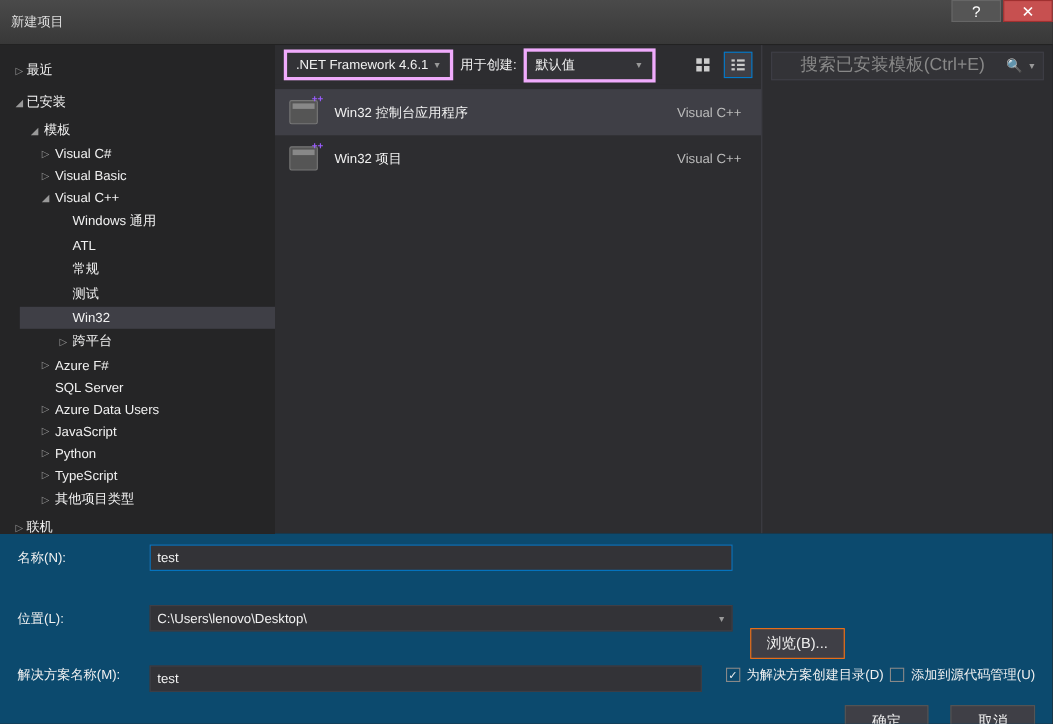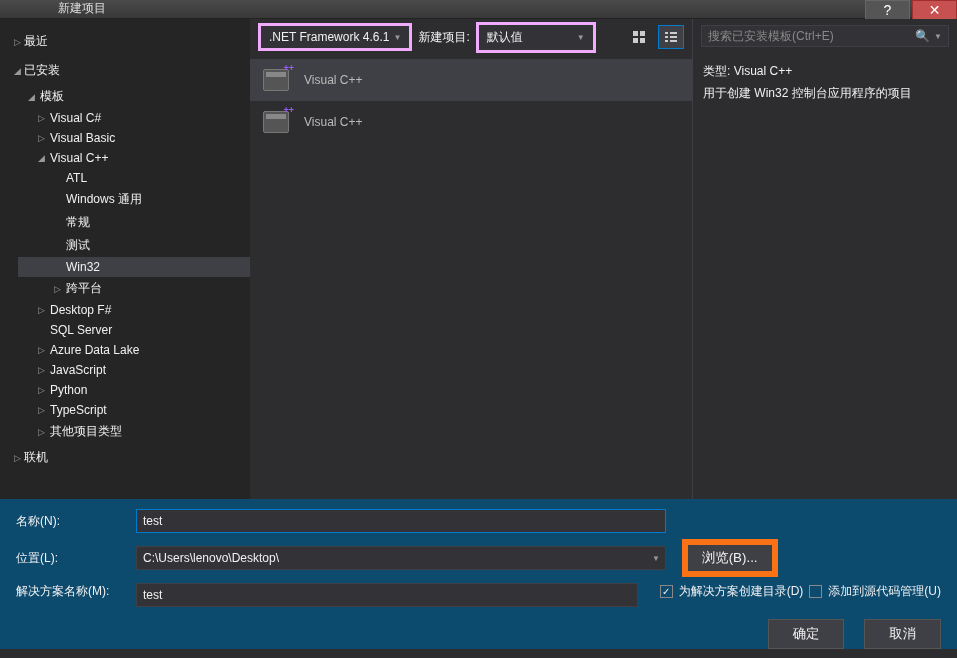--- a/index.html
+++ b/index.html
@@ -1,18 +1,18 @@
 <!DOCTYPE html>
 <html><head>
 <meta charset="utf-8">
 <style>
 * { margin: 0; padding: 0; box-sizing: border-box; font-family: "Microsoft YaHei", "Segoe UI", sans-serif; }
 body { background: #2d2d30; color: #f1f1f1; font-size: 12px; width: 957px; height: 658px; overflow: hidden; }
 
-.titlebar { height: 19px; background: linear-gradient(to bottom, #4a4a4a, #383838); display: flex; align-items: flex-start; border-bottom: 1px solid #222; padding-left: 48px; }
+.titlebar { height: 41px; background: linear-gradient(to bottom, #4a4a4a, #383838); display: flex; align-items: center; border-bottom: 1px solid #222; }
 .titlebar-title { padding-left: 10px; flex: 1; font-size: 12px; color: #ddd; }
 .titlebar-buttons { display: flex; height: 100%; }
 .titlebar-btn { width: 45px; height: 20px; display: flex; align-items: center; justify-content: center; font-size: 14px; }
 .titlebar-btn.help { background: #555; border: 1px solid #666; color: #fff; margin-right: 2px; }
 .titlebar-btn.close { background: #c75050; color: #fff; border: 1px solid #a03030; }
 
 .container { display: flex; flex-direction: column; height: calc(100% - 28px); background: #252526; }
 .main-row { display: flex; flex: 1; overflow: hidden; }
 
 .sidebar { width: 250px; background: #252526; padding: 8px 0; overflow-y: auto; }
@@ -40,33 +40,33 @@
 .template-row.selected { background: #3f3f46; }
 .template-icon { width: 32px; height: 26px; margin-right: 12px; display: flex; align-items: center; justify-content: center; position: relative; }
 .template-icon .base { width: 26px; height: 22px; background: #555; border: 1px solid #777; border-radius: 2px; position: relative; }
 .template-icon .base::before { content: ""; position: absolute; top: 2px; left: 2px; right: 2px; height: 5px; background: #888; }
 .template-icon .plus { position: absolute; top: -4px; right: -2px; font-size: 9px; color: #9b5cff; font-weight: bold; }
 .template-name { flex: 1; color: #f1f1f1; }
 .template-lang { color: #bbb; padding-right: 8px; }
 
 .info-panel { width: 265px; background: #2d2d30; padding: 6px 8px; border-left: 1px solid #3f3f46; }
 .search-box { display: flex; align-items: center; background: #333337; border: 1px solid #3f3f46; padding: 3px 6px; margin-bottom: 10px; }
-.search-box input { flex: 1; background: transparent; border: none; outline: none; color: #f1f1f1; font-size: 12px; }
+.search-box input { flex: 1; background: transparent; border: none; outline: none; color: #f1f1f1; font-size: 16px; text-align: center; }
 .search-box input::placeholder { color: #888; }
 .info-text { padding: 4px 2px; line-height: 1.8; color: #f1f1f1; }
 
 .bottom { padding: 10px 16px 0; background: #0c4a6e; }
 .form-row { display: flex; align-items: center; margin-bottom: 6px; gap: 10px; }
 .form-label { width: 110px; color: #f1f1f1; }
 .form-input { flex: 1; max-width: 530px; background: #333337; border: 1px solid #3f3f46; padding: 4px 6px; color: #f1f1f1; font-size: 12px; outline: none; }
 .form-input.focused { border-color: #007acc; }
 .form-combo { display: flex; align-items: center; flex: 1; max-width: 530px; background: #333337; border: 1px solid #3f3f46; }
 .form-combo input { flex: 1; background: transparent; border: none; outline: none; padding: 4px 6px; color: #f1f1f1; font-size: 12px; }
 .form-combo .caret { width: 18px; text-align: center; font-size: 8px; color: #999; cursor: pointer; }
-.browse-btn { padding: 4px 14px; background: #3f3f46; border: 6px solid #f97316; color: #f1f1f1; cursor: pointer; margin-left: 6px; }
+.browse-btn { padding: 4px 14px; background: #3f3f46; border: 1px solid #f97316; color: #f1f1f1; cursor: pointer; margin-left: 6px; margin-top: 46px; }
 .checkbox-col { display: flex; gap: 6px; margin-left: 12px; }
 .checkbox-row { display: flex; align-items: center; gap: 6px; color: #f1f1f1; cursor: pointer; }
 .checkbox { width: 13px; height: 13px; border: 1px solid #888; display: flex; align-items: center; justify-content: center; font-size: 10px; }
 .checkbox.checked::after { content: "✓"; color: #f1f1f1; }
 
 .dialog-buttons { display: flex; justify-content: flex-end; gap: 8px; margin-top: 12px; }
 .btn { padding: 5px 24px; background: #3f3f46; border: 1px solid #555; color: #f1f1f1; cursor: pointer; margin-left: 12px; }
 </style>
 </head>
 <body>
@@ -103,53 +103,53 @@
             <div class="tree-item tree-l2">
               <span class="arrow">▷</span>
               <span>Visual Basic</span>
             </div>
             <div class="tree-item tree-l2">
               <span class="arrow">◢</span>
               <span>Visual C++</span>
             </div>
             <div class="tree-item tree-l3">
               <span class="arrow"></span>
+              <span>Windows 通用</span>
+            </div>
+            <div class="tree-item tree-l3">
+              <span class="arrow"></span>
               <span>ATL</span>
             </div>
             <div class="tree-item tree-l3">
               <span class="arrow"></span>
-              <span>Windows 通用</span>
-            </div>
-            <div class="tree-item tree-l3">
-              <span class="arrow"></span>
               <span>常规</span>
             </div>
             <div class="tree-item tree-l3">
               <span class="arrow"></span>
               <span>测试</span>
             </div>
             <div class="tree-item tree-l3 selected">
               <span class="arrow"></span>
               <span>Win32</span>
             </div>
             <div class="tree-item tree-l3">
               <span class="arrow">▷</span>
               <span>跨平台</span>
             </div>
             <div class="tree-item tree-l2">
               <span class="arrow">▷</span>
-              <span>Desktop F#</span>
+              <span>Azure F#</span>
             </div>
             <div class="tree-item tree-l2">
               <span class="arrow"></span>
               <span>SQL Server</span>
             </div>
             <div class="tree-item tree-l2">
               <span class="arrow">▷</span>
-              <span>Azure Data Lake</span>
+              <span>Azure Data Users</span>
             </div>
             <div class="tree-item tree-l2">
               <span class="arrow">▷</span>
               <span>JavaScript</span>
             </div>
             <div class="tree-item tree-l2">
               <span class="arrow">▷</span>
               <span>Python</span>
             </div>
             <div class="tree-item tree-l2">
@@ -167,21 +167,21 @@
         <span>联机</span>
       </div>
     </div>
 
     <div class="center">
       <div class="toolbar">
         <div class="tb-dropdown">
           <span>.NET Framework 4.6.1</span>
           <span class="caret">▼</span>
         </div>
-        <span class="tb-label">新建项目:</span>
+        <span class="tb-label">用于创建:</span>
         <div class="tb-dropdown" style="min-width:120px">
           <span style="flex:1">默认值</span>
           <span class="caret">▼</span>
         </div>
         <div class="tb-spacer"></div>
         <div class="tb-iconbtn">
           <svg viewBox="0 0 14 14">
               <rect x="1" y="1" width="5" height="5" fill="#ccc"></rect>
               <rect x="8" y="1" width="5" height="5" fill="#ccc"></rect>
               <rect x="1" y="8" width="5" height="5" fill="#ccc"></rect>
@@ -198,43 +198,39 @@
               <rect x="6" y="10" width="7" height="2" fill="#ccc"></rect>
             </svg>
         </div>
       </div>
       <div class="template-list" id="template-list">
           <div class="template-row selected">
     <div class="template-icon">
       <div class="base"></div>
               <span class="plus">++</span>
     </div>
+    <div class="template-name">Win32 控制台应用程序</div>
     <div class="template-lang">Visual C++</div>
           </div>
           <div class="template-row">
     <div class="template-icon">
       <div class="base"></div>
               <span class="plus">++</span>
     </div>
+    <div class="template-name">Win32 项目</div>
     <div class="template-lang">Visual C++</div>
           </div>
         </div>
     </div>
 
     <div class="info-panel">
       <div class="search-box">
         <input placeholder="搜索已安装模板(Ctrl+E)" style="">
         <span style="color:#999">🔍</span>
         <span class="caret" style="font-size:8px;color:#999;margin-left:4px">▼</span>
-      </div>
-      <div class="info-text">
-        <div>
-          <span>类型:</span> <span>Visual C++</span>
-        </div>
-        <div>用于创建 Win32 控制台应用程序的项目</div>
       </div>
     </div>
   </div>
 
   <div class="bottom">
     <div class="form-row">
       <div class="form-label">名称(N):</div>
       <input class="form-input focused" style="max-width: 530px;" value="test">
     </div>
     <div class="form-row">

